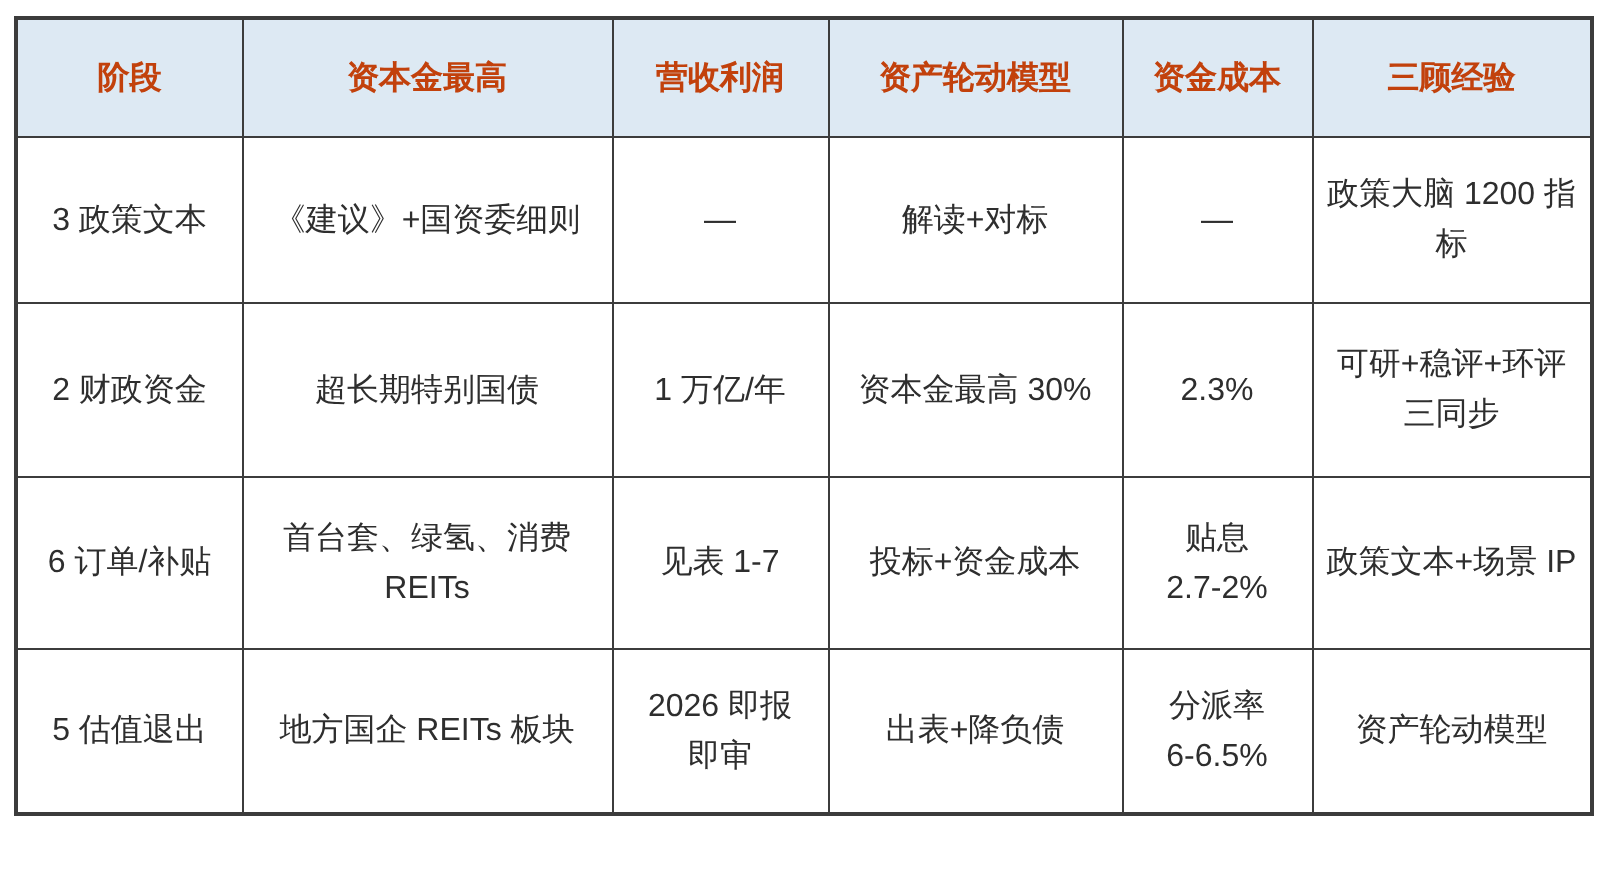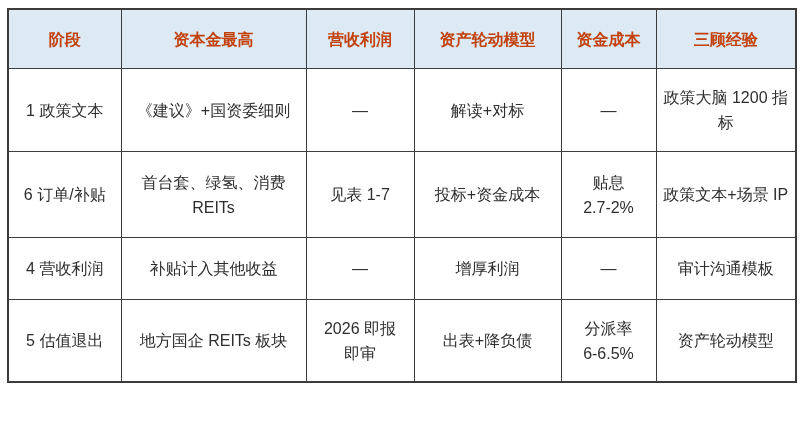--- a/index.html
+++ b/index.html
@@ -67,48 +67,48 @@
       <th>阶段</th>
       <th>资本金最高</th>
       <th>营收利润</th>
       <th>资产轮动模型</th>
       <th>资金成本</th>
       <th>三顾经验</th>
     </tr>
   </thead>
   <tbody>
     <tr class="row-1">
-      <td>1 政策文本</td>
+      <td>3 政策文本</td>
       <td>《建议》+国资委细则</td>
       <td>—</td>
       <td>解读+对标</td>
       <td>—</td>
       <td>政策大脑 1200 指标</td>
+    </tr>
+    <tr class="row-2">
+      <td>2 财政资金</td>
+      <td>超长期特别国债</td>
+      <td>1 万亿/年</td>
+      <td>资本金最高 30%</td>
+      <td>2.3%</td>
+      <td>可研+稳评+环评三同步</td>
     </tr>
     <tr class="row-3">
       <td>6 订单/补贴</td>
       <td>
         <span>首台套、绿氢、消费</span><br>
         <span class="misspell">REITs</span>
       </td>
       <td>见表 1-7</td>
       <td>投标+资金成本</td>
       <td>
         <span>贴息</span><br>
         <span>2.7-2%</span>
       </td>
       <td>政策文本+场景 IP</td>
-    </tr>
-    <tr class="row-4">
-      <td>4 营收利润</td>
-      <td>补贴计入其他收益</td>
-      <td>—</td>
-      <td>增厚利润</td>
-      <td>—</td>
-      <td>审计沟通模板</td>
     </tr>
     <tr class="row-5">
       <td>5 估值退出</td>
       <td>
         <span>地方国企 </span><span class="misspell">REITs</span><span> 板块</span>
       </td>
       <td>
         <span>2026 即报</span><br>
         <span>即审</span>
       </td>

